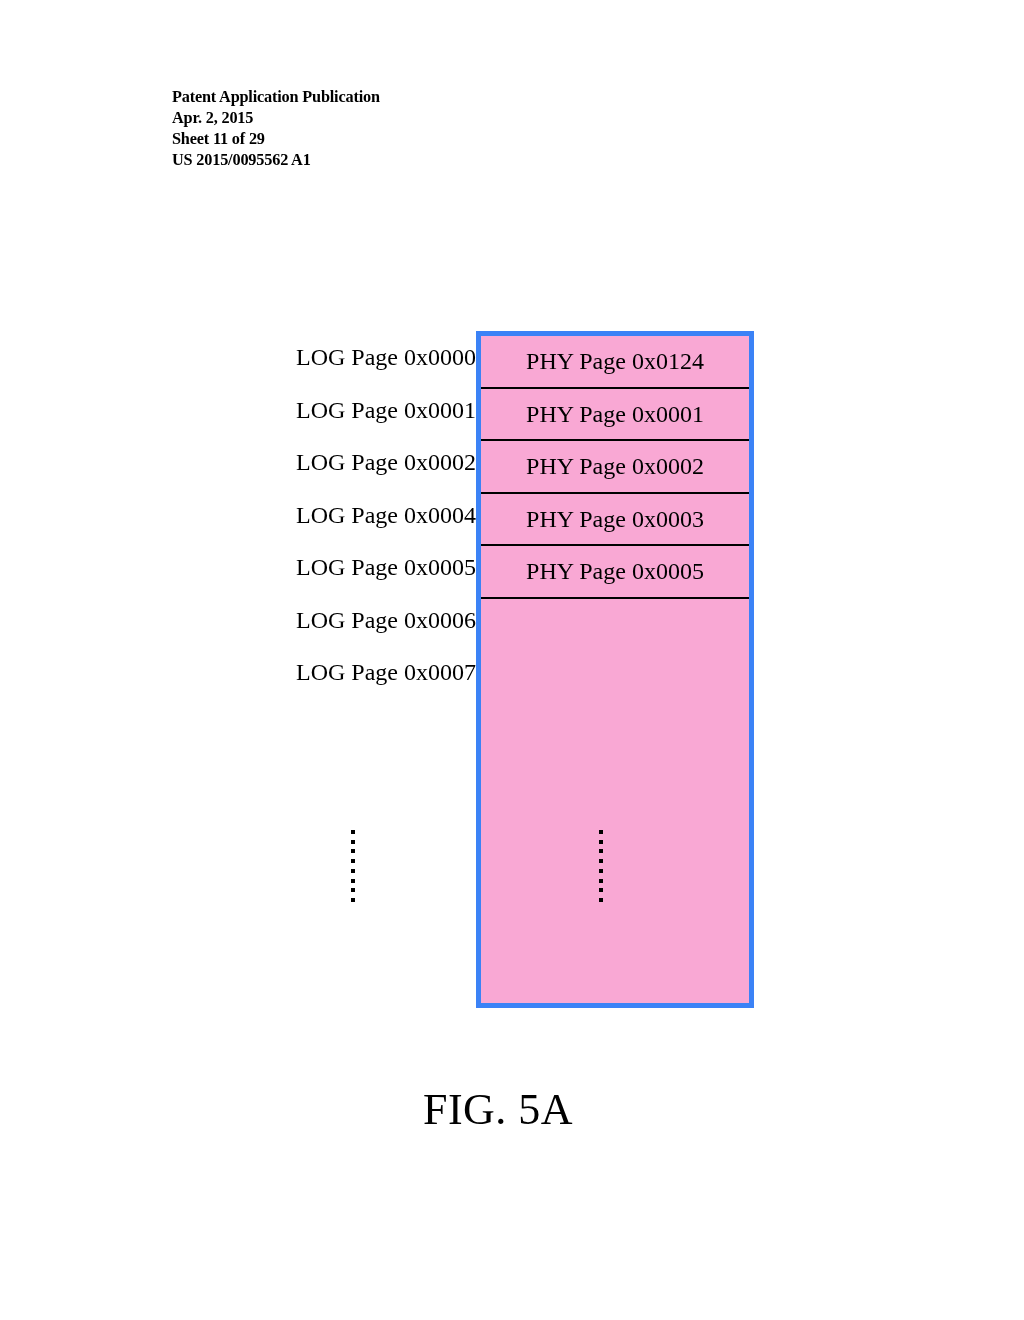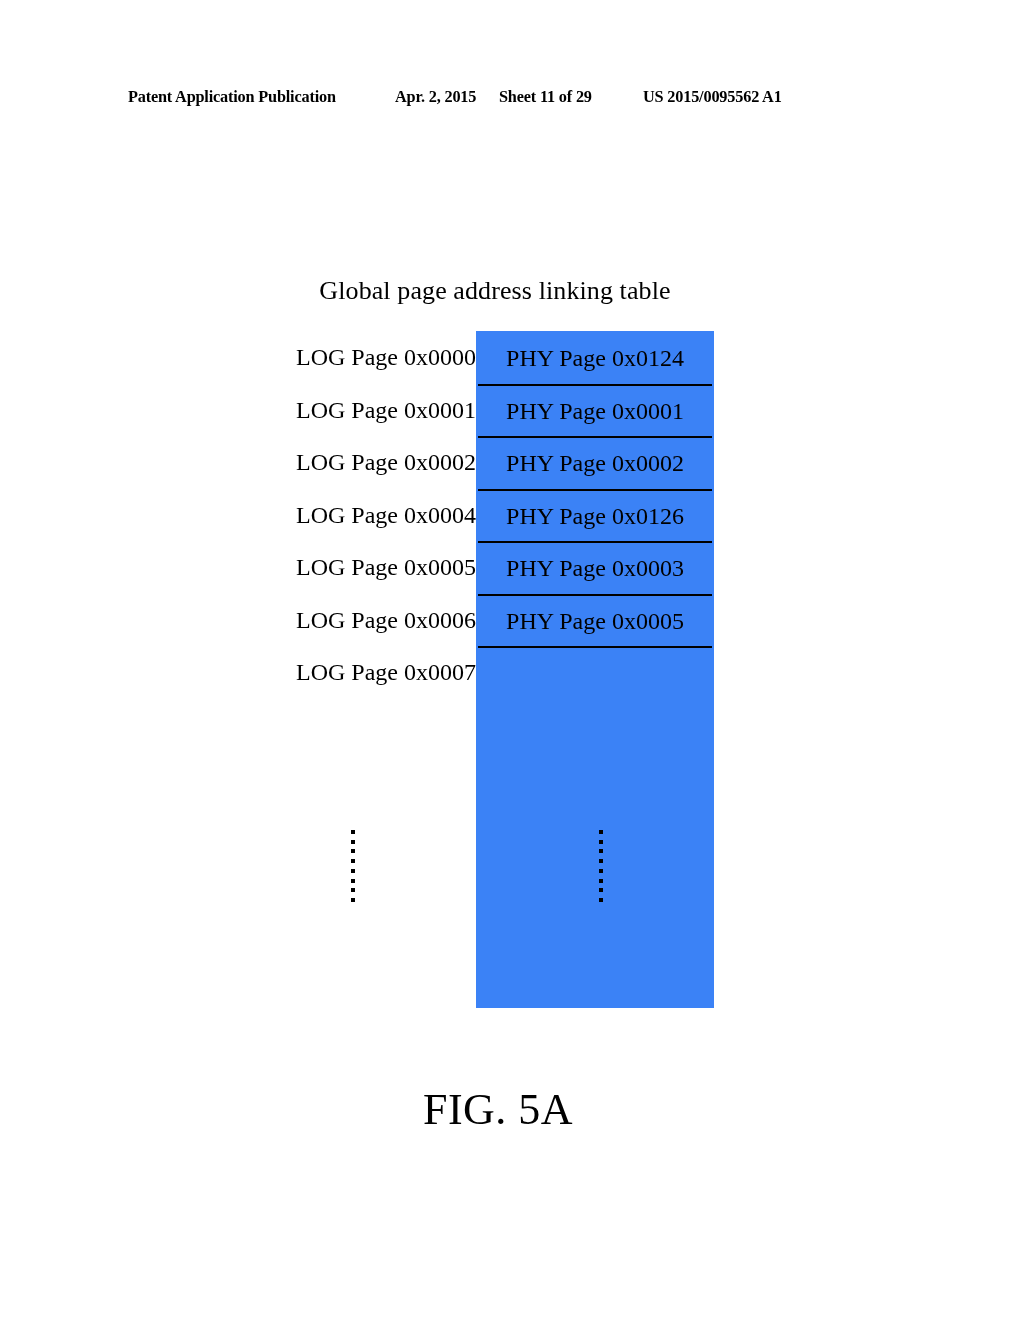--- a/index.html
+++ b/index.html
@@ -20,20 +20,21 @@
   
   .sheet-header {
     position: absolute;
     left: 128px;
     top: 86px;
     width: 768px;
     height: 24px;
     display: flex;
     align-items: baseline;
     white-space: nowrap;
+    flex-direction: column;
   }
   .sheet-header span {
     font-family: "Liberation Serif", "DejaVu Serif", serif;
     font-weight: bold;
     font-size: 17.5px;
     letter-spacing: -0.2px;
     transform: scaleX(0.93);
     transform-origin: left center;
     display: inline-block;
   }
@@ -80,25 +81,25 @@
     line-height: 1;
     white-space: nowrap;
     margin-left: 40px;
   }
 
   
   .phy-box {
     position: absolute;
     left: 476px;
     top: 331px;
-    width: 238px;
+    width: 278px;
     height: 677px;
-    border: 2px solid #3b82f6;
+    border: 5px solid #3b82f6;
     box-sizing: border-box;
-    background: #3b82f6;
+    background: #f9a8d4;
   }
   .phy-cell {
     height: 52.5px;
     box-sizing: border-box;
     border-bottom: 2px solid #000000;
     display: flex;
     align-items: center;
     justify-content: center;
     font-size: 24px;
     line-height: 1;
@@ -145,37 +146,35 @@
 
 <div class="sheet-header">
   <span class="hdr-pub">Patent Application Publication</span>
   <span class="hdr-date">Apr. 2, 2015</span>
   <span class="hdr-sheet">Sheet 11 of 29</span>
   <span class="hdr-number">US 2015/0095562 A1</span>
 </div>
 
 <div class="diagram">
 
-  <div class="fig-title">Global page address linking table</div>
 
   <div class="log-col">
     <div class="log-cell">LOG Page 0x0000</div>
     <div class="log-cell">LOG Page 0x0001</div>
     <div class="log-cell">LOG Page 0x0002</div>
     <div class="log-cell">LOG Page 0x0004</div>
     <div class="log-cell">LOG Page 0x0005</div>
     <div class="log-cell">LOG Page 0x0006</div>
     <div class="log-cell">LOG Page 0x0007</div>
   </div>
 
   <div class="phy-box">
     <div class="phy-cell">PHY Page 0x0124</div>
     <div class="phy-cell">PHY Page 0x0001</div>
     <div class="phy-cell">PHY Page 0x0002</div>
-    <div class="phy-cell">PHY Page 0x0126</div>
     <div class="phy-cell">PHY Page 0x0003</div>
     <div class="phy-cell">PHY Page 0x0005</div>
     <div class="phy-tail"></div>
   </div>
 
   <div class="dots dots-left">
     <i></i>
       <i></i>
       <i></i>
       <i></i>

